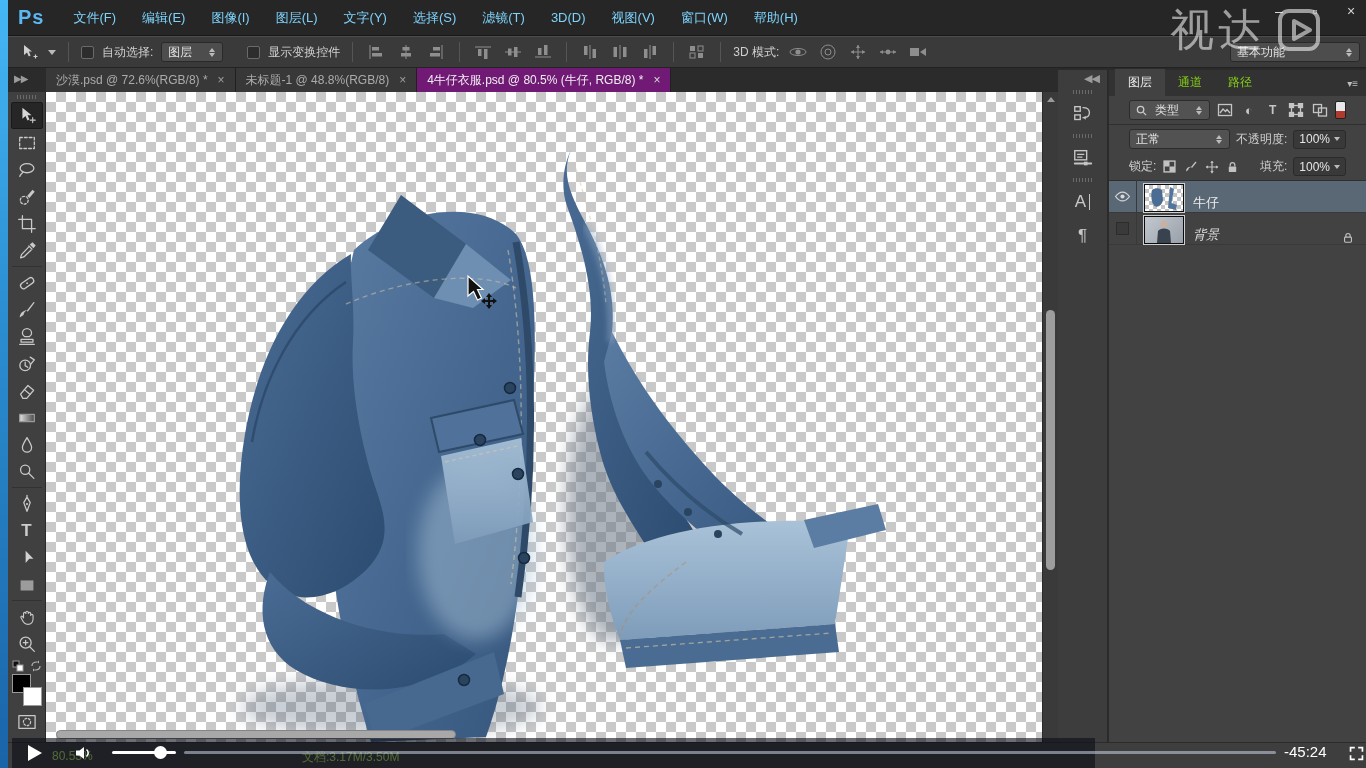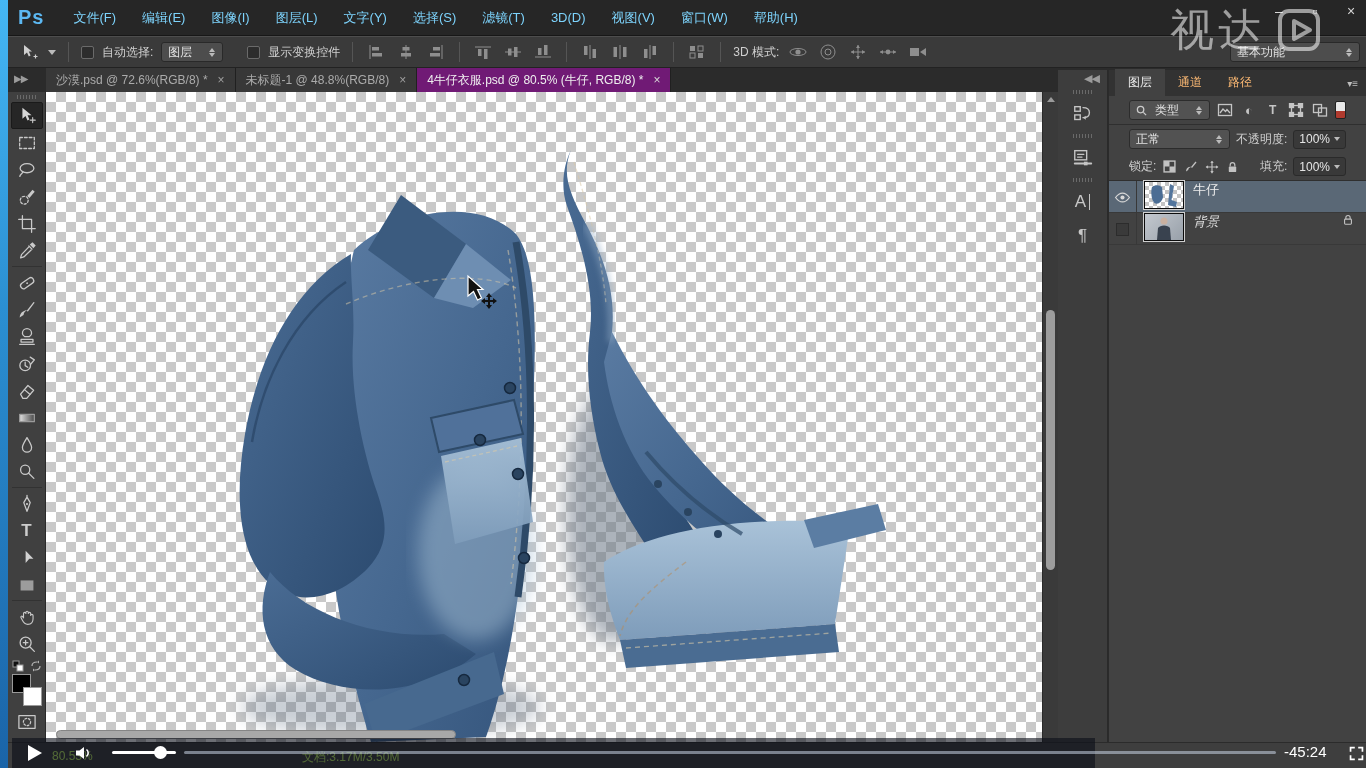--- a/index.html
+++ b/index.html
@@ -61,34 +61,34 @@
 
   
   #dock{left:1058px;top:70px;width:50px;height:698px;background:#3d3d3d;border-right:1px solid #2a2a2a;display:flex;flex-direction:column;align-items:center}
   #dock-collapse{align-self:flex-end;color:#9b9b9b;font-size:11px;padding:2px 8px 2px 0;letter-spacing:-1px}
   .dock-btn{width:40px;height:34px;display:flex;align-items:center;justify-content:center;color:#c8c8c8;font-size:15px}
   .dock-btn svg{stroke:#c5c5c5;fill:none;stroke-width:1.5;stroke-linecap:round}
 
   
   #layers-panel{left:1108px;top:70px;width:258px;height:698px;background:#424242;border-left:1px solid #2b2b2b}
   #panel-tabs{height:26px;background:#323232;display:flex;align-items:flex-end;padding-left:6px}
-  .p-tab{padding:5px 13px;font-size:12px;color:#fdba74}
+  .p-tab{padding:5px 13px;font-size:12px;color:#84cc16}
   .p-tab.active{background:#424242;color:#ececec}
   #panel-menu{margin-left:auto;margin-right:8px;color:#bdbdbd;font-size:10px;align-self:center}
   .prow{display:flex;align-items:center;gap:6px;padding:4px 20px}
   .prow .well{background:#525252;border-color:#2c2c2c}
   .val-well{background:#393939;border:1px solid #2a2a2a;border-radius:3px;height:19px;display:flex;align-items:center;gap:4px;padding:0 5px;font-size:12px;color:#e6e6e6}
   .dd-arrow{width:0;height:0;border-left:3.5px solid transparent;border-right:3.5px solid transparent;border-top:4px solid #bbb}
   .psep{height:1px;background:#2f2f2f}
   .filter-ic{width:20px;height:18px;display:flex;align-items:center;justify-content:center;color:#c5c5c5;font-size:12px}
   .filter-ic svg{stroke:#c5c5c5;fill:none;stroke-width:1.3}
   #filter-toggle{margin-left:auto;width:12px;height:18px;border:1px solid #222;border-radius:2px;background:linear-gradient(180deg,#e8e8e8 0 55%,#b03a2e 55% 100%)}
   .lock-ic{width:18px;height:16px;display:flex;align-items:center;justify-content:center}
   .lock-ic svg{stroke:#c2c2c2;fill:none;stroke-width:1.3}
-  .layer-row{display:flex;align-items:flex-start;height:32px;border-bottom:1px solid #393939}
+  .layer-row{display:flex;align-items:flex-end;height:32px;border-bottom:1px solid #393939}
   .eye-cell{width:28px;height:32px;border-right:1px solid #383838;display:flex;align-items:center;justify-content:center}
   .layer-thumb{width:40px;height:28px;margin:0 9px 0 7px;border:1px solid #0c0c0c;outline:1px solid #cfcfcf;position:relative;overflow:hidden}
   .thumb-checker{background-color:#fff;background-image:linear-gradient(45deg,#c4c4c4 25%,transparent 25%,transparent 75%,#c4c4c4 75%),linear-gradient(45deg,#c4c4c4 25%,transparent 25%,transparent 75%,#c4c4c4 75%);background-size:8px 8px;background-position:0 0,4px 4px}
   .layer-name{font-size:13px;color:#ededed}
   #bottom-icons{position:absolute;bottom:5px;left:1150px;display:flex;gap:15px;opacity:.42;align-items:center}
   #bottom-icons svg{stroke:#d5d5d5;fill:none;stroke-width:1.4}
   #bottom-icons .txt{color:#d5d5d5;font-size:12px;font-style:italic}
 
   
   #status-bar{left:8px;top:742px;width:1358px;height:26px;background:#3e3e3e;border-top:1px solid #2b2b2b}

